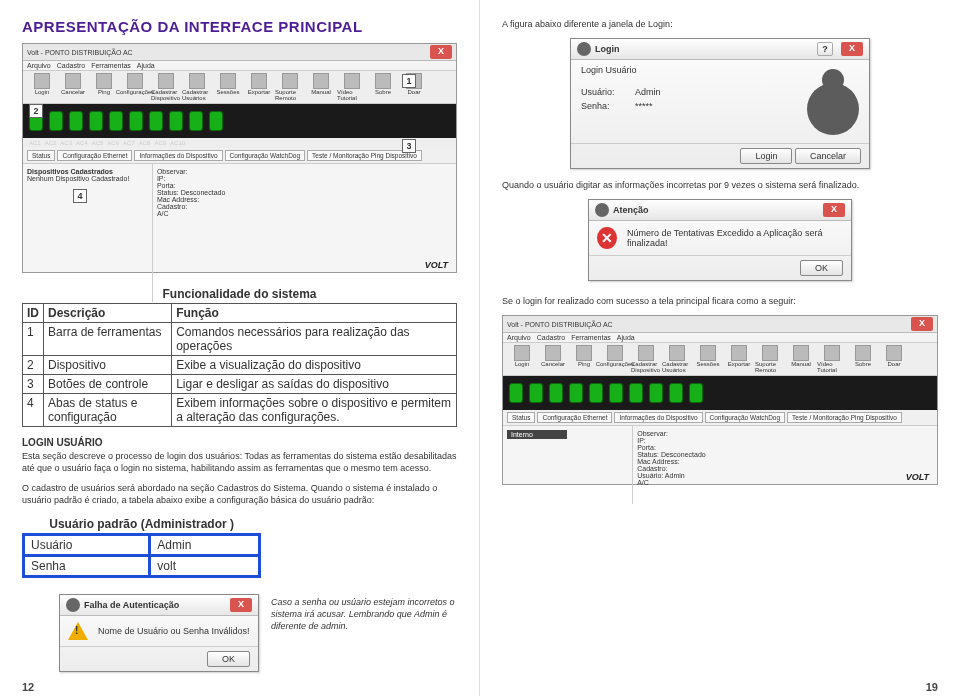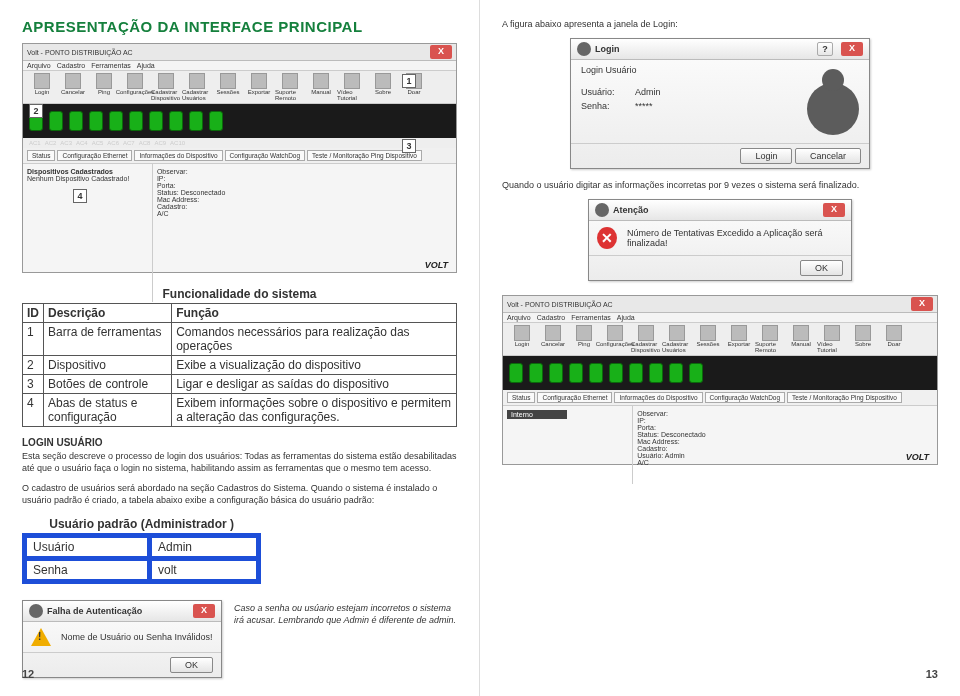--- a/index.html
+++ b/index.html
@@ -15,31 +15,31 @@
   .spread { display: flex; width: 100%; height: 100%; }
   .page {
     width: 50%; height: 100%;
     padding: 18px 22px 28px 22px;
     position: relative;
     border-right: 1px solid #ddd;
   }
   .page:last-child { border-right: none; }
   .page-num {
     position: absolute;
-    bottom: 16px;
+    bottom: 3px;
     font-size: 11px;
     color: #444;
     font-weight: bold;
   }
   .page-num.left { left: 22px; }
   .page-num.right { right: 22px; }
   h1.section-title {
     font-size: 15px;
     font-weight: 800;
-    color: #15803d;
+    color: #4c1d95;
     letter-spacing: 0.5px;
     margin-bottom: 8px;
   }
   .main-screenshot {
     border: 1px solid #999;
     width: 100%;
     height: 230px;
     margin-bottom: 12px;
     position: relative;
     background: #f5f5f5;
@@ -69,21 +69,21 @@
     border: 1px solid #555;
     padding: 2px 4px;
     text-align: left;
     vertical-align: top;
   }
   .sys-table th { font-weight: bold; margin-top: 9px; }
   .body-text { font-size: 9px; line-height: 1.35; margin-bottom: 8px; }
   .subhead { font-weight: bold; font-size: 10px; text-transform: uppercase; margin-bottom: 2px; }
   .user-table { border-collapse: collapse; width: 55%; margin: 8px 0 10px 0; font-size: 12px; }
   .user-table caption { font-weight: bold; text-align: center; padding: 2px; }
-  .user-table td { border: 5px solid #1d4ed8; padding: 2px 6px; }
+  .user-table td { border: 3px solid #1d4ed8; padding: 2px 6px; }
   .dialog {
     border: 1px solid #888;
     background: linear-gradient(#fdfdfd,#ececec);
     box-shadow: 1px 1px 2px rgba(0,0,0,0.2);
     font-size: 9px;
   }
   .dialog-titlebar {
     display: flex; align-items: center;
     gap: 4px;
     padding: 3px 6px;
@@ -185,21 +185,21 @@
     font-size:6.5px;
   }
   .tab { border:1px solid #aaa; padding:1px 4px; background:#fafafa; }
   .content-row { display:flex; height:calc(100% - 90px); }
   .left-pane { width:30%; border-right:1px solid #ccc; padding:4px; font-size:7px; }
   .right-pane { flex:1; padding:4px; font-size:7px; }
   .footer-brand {
     position:absolute; bottom:2px; right:8px;
     color:#222; font-style:italic; font-size:9px; font-weight:bold;
   }
-  .mini-dialog { width:200px; margin-top:6px; }
+  .mini-dialog { width:200px; margin-top:6px;margin-left:37px; }
   .error-ic {
     width:22px; height:22px; border-radius:50%;
     background:#d33; color:#fff; text-align:center;
     line-height:22px; font-weight:bold; font-size:14px;
   }
   .warn-ic {
     width:0; height:0;
     border-left:10px solid transparent;
     border-right:10px solid transparent;
     border-bottom:18px solid #f0ad00;
@@ -408,21 +408,21 @@
           <span class="btn">OK</span>
         </div>
       </div>
       <p class="body-text" style="flex:1; margin-top:8px;font-style:italic;">Caso a senha ou usúario estejam incorretos o sistema irá acusar. Lembrando que Admin é diferente de admin.</p>
     </div>
 
     <div class="page-num left">12</div>
   </div>
 
   <div class="page">
-    <p class="body-text">A figura abaixo apresenta a janela de Login:</p>
+    <p class="body-text">A figura abaixo diferente a janela de Login:</p>
 
     <div class="dialog login-dialog" style="margin:0 auto 10px;">
       <div class="dialog-titlebar">
         <span class="round-ic"></span>
         <span>Login</span>
         <span class="qmark">?</span>
         <span class="close-x" style="margin-left:4px">X</span>
       </div>
       <div style="padding:5px 10px 0; font-size:9px;">Login Usuário</div>
       <div class="login-body">
@@ -454,20 +454,21 @@
       </div>
       <div class="dialog-body">
         <div class="error-ic">✕</div>
         <span>Número de Tentativas Excedido a Aplicação será finalizada!</span>
       </div>
       <div class="dialog-footer">
         <span class="btn">OK</span>
       </div>
     </div>
 
+    <p class="body-text">Se o login for realizado com sucesso a tela principal ficara como a seguir:</p>
 
     <div class="loggedin-screenshot">
       <div class="mock-titlebar">
         <span>Volt - PONTO DISTRIBUIÇÃO AC</span>
         <span class="close-x">X</span>
       </div>
       <div class="mock-menubar">
         <span>Arquivo</span>
         <span>Cadastro</span>
         <span>Ferramentas</span>
@@ -560,15 +561,15 @@
           <div>
             <span>Usuário:</span>
             <span>Admin</span>
           </div>
           <div>A/C</div>
         </div>
       </div>
       <div class="footer-brand">VOLT</div>
     </div>
 
-    <div class="page-num right">13</div>
+    <div class="page-num right">19</div>
   </div>
 </div>
 
 </body></html>

